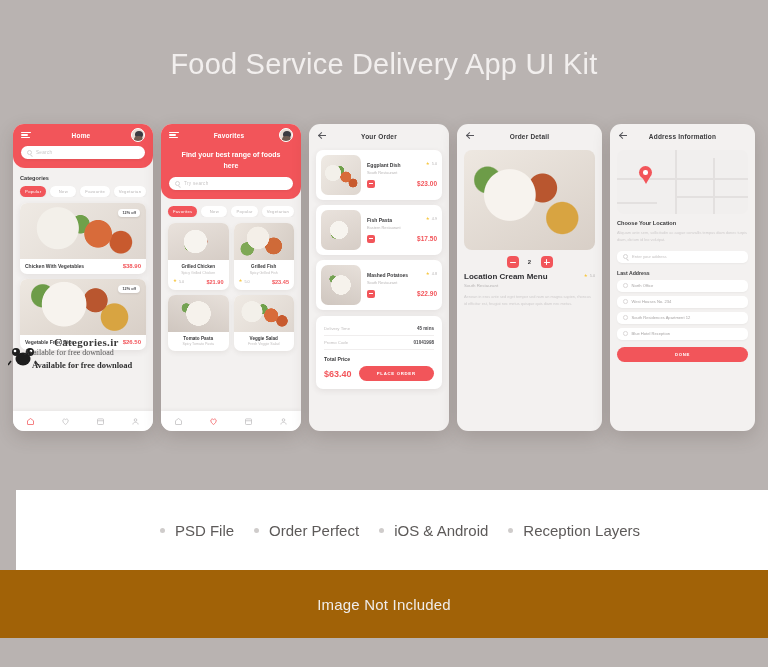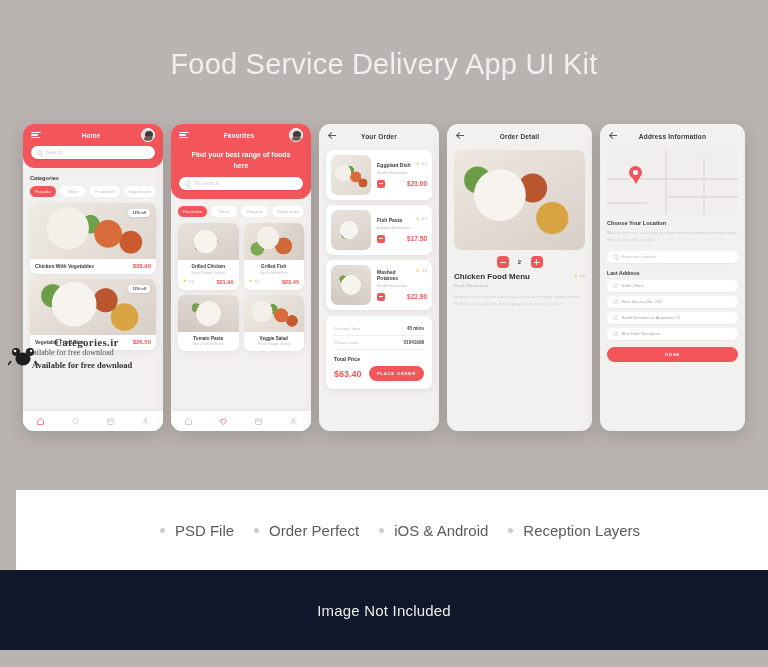--- a/index.html
+++ b/index.html
@@ -31,21 +31,21 @@
   .phone {
     width: 140px; height: 307px;
     background: #f3f1f0;
     border-radius: 11px;
     overflow: hidden;
     position: relative;
     box-shadow: 0 6px 18px rgba(60,45,40,.18);
     flex: 0 0 auto;
   }
   .phone.p1, .phone.p2 { width: 140px; }
-  .phone.p3 { width: 120px; }
+  .phone.p3 { width: 140px; }
   .phone.p4, .phone.p5 { width: 145px; }
 
   .topbar {
     height: 22px; display: flex; align-items: center;
     justify-content: space-between; padding: 0 8px;
   }
   .scr-title { font-size: 6.5px; font-weight: 700; color: #3a3a3c; letter-spacing: .2px; }
   .scr-title.onred { color: #fff; }
 
   .back { width: 10px; height: 10px; position: relative; }
@@ -174,22 +174,22 @@
   .features {
     position:absolute; left:16px; top:490px; width:768px; height:80px;
     background:#fff; display:flex; align-items:center; justify-content:center; gap:20px;
   }
   .feature { display:flex; align-items:center; gap:10px; }
   .feature .dot { width:5px; height:5px; border-radius:50%; background:#cfcccb; }
   .feature .lbl { font-size:15px; color:#5d5a59; }
 
   
   .footer {
-    position:absolute; left:0; top:570px; width:768px; height:80px;
-    background:#0f172a; display:flex; align-items:center; justify-content:center;
+    position:absolute; left:0; top:570px; width:768px; height:68px;
+    background:#a16207; display:flex; align-items:center; justify-content:center;
   }
   .footer .txt { font-size:15px; color:#efecea; letter-spacing:.2px; }
 
   
   .pad { padding: 0 7px; }
   .hdr-red {
     background:#f2555a; border-radius: 0 0 12px 12px;
     padding-bottom: 9px; position:relative;
   }
   .hero-copy {
@@ -560,21 +560,21 @@
         </div>
 
         <div class="stepper">
           <button class="step-btn"></button>
           <span class="step-val">2</span>
           <button class="step-btn plus"></button>
         </div>
 
         <div class="pad" style="margin-top:2px;">
           <div style="display:flex;justify-content:space-between;align-items:flex-start;">
-            <div class="detail-title">Chicken Food Menu</div>
+            <div class="detail-title">Location Cream Menu</div>
             <span class="row-rate" style="margin-top:2px;">
                 <span class="star">★</span>
                 <span class="rate">5.0</span>
               </span>
           </div>
           <div class="detail-sub">South Restaurant</div>
           <div class="detail-body">Aenean in eros ante sed eget tempor sed nam an magna sapien, rhoncus id efficitur est, feugiat nec metus quisque quis diam nec metus.</div>
         </div>
 
       </div>

